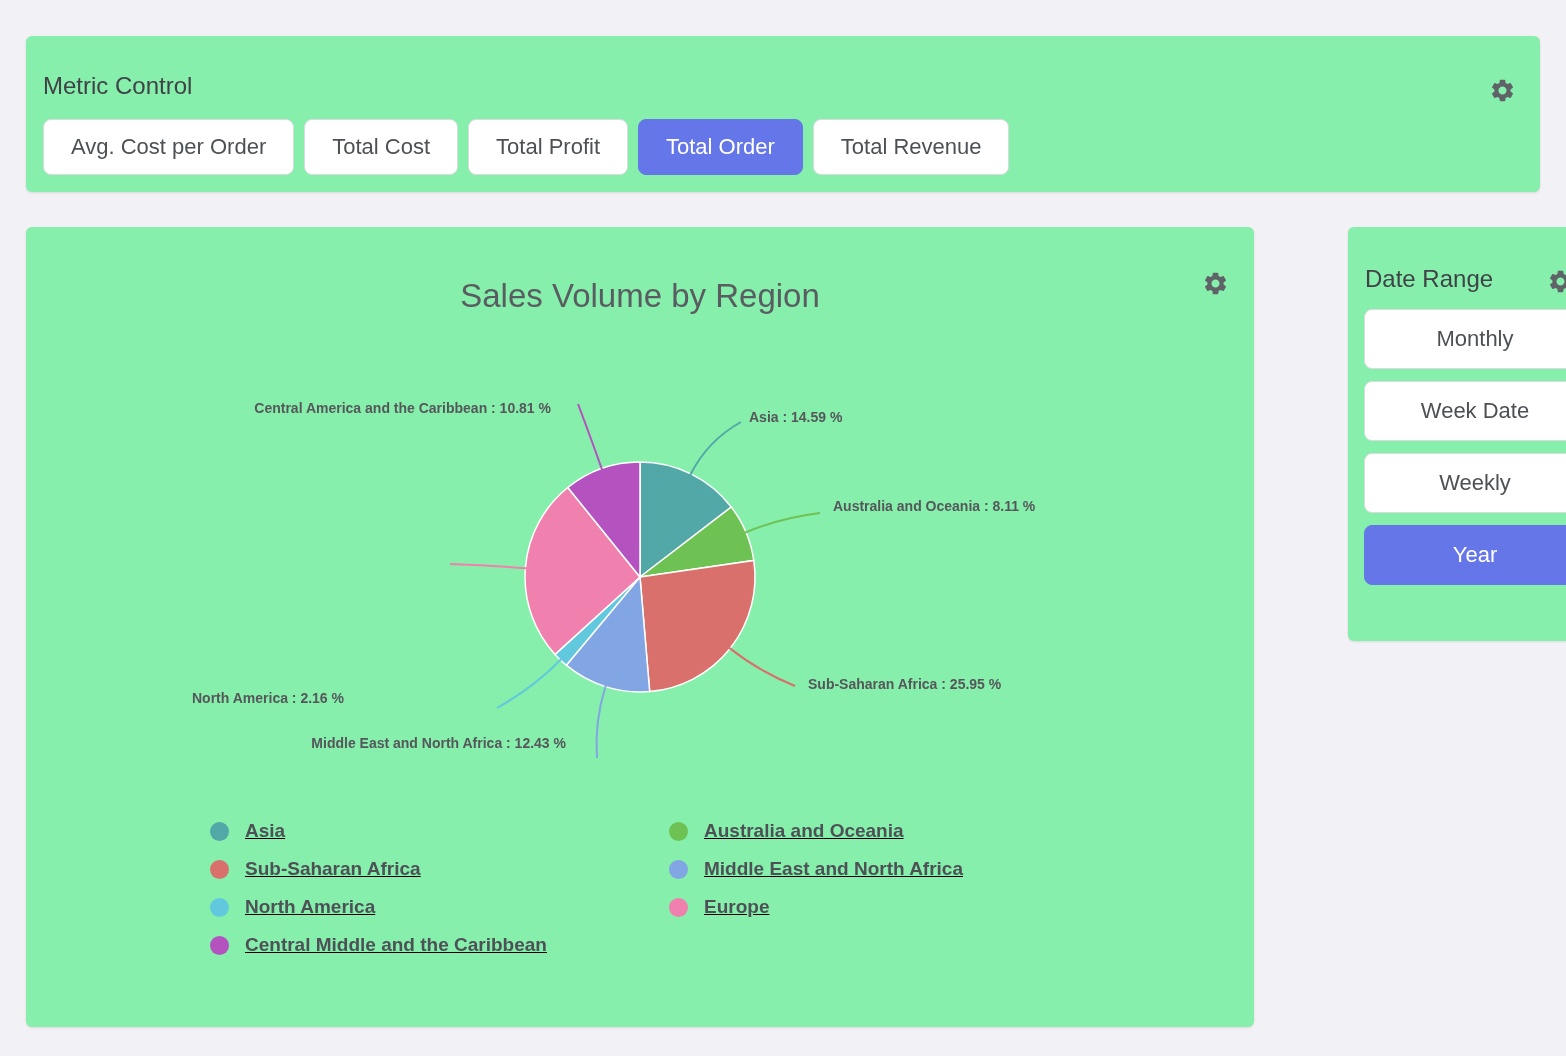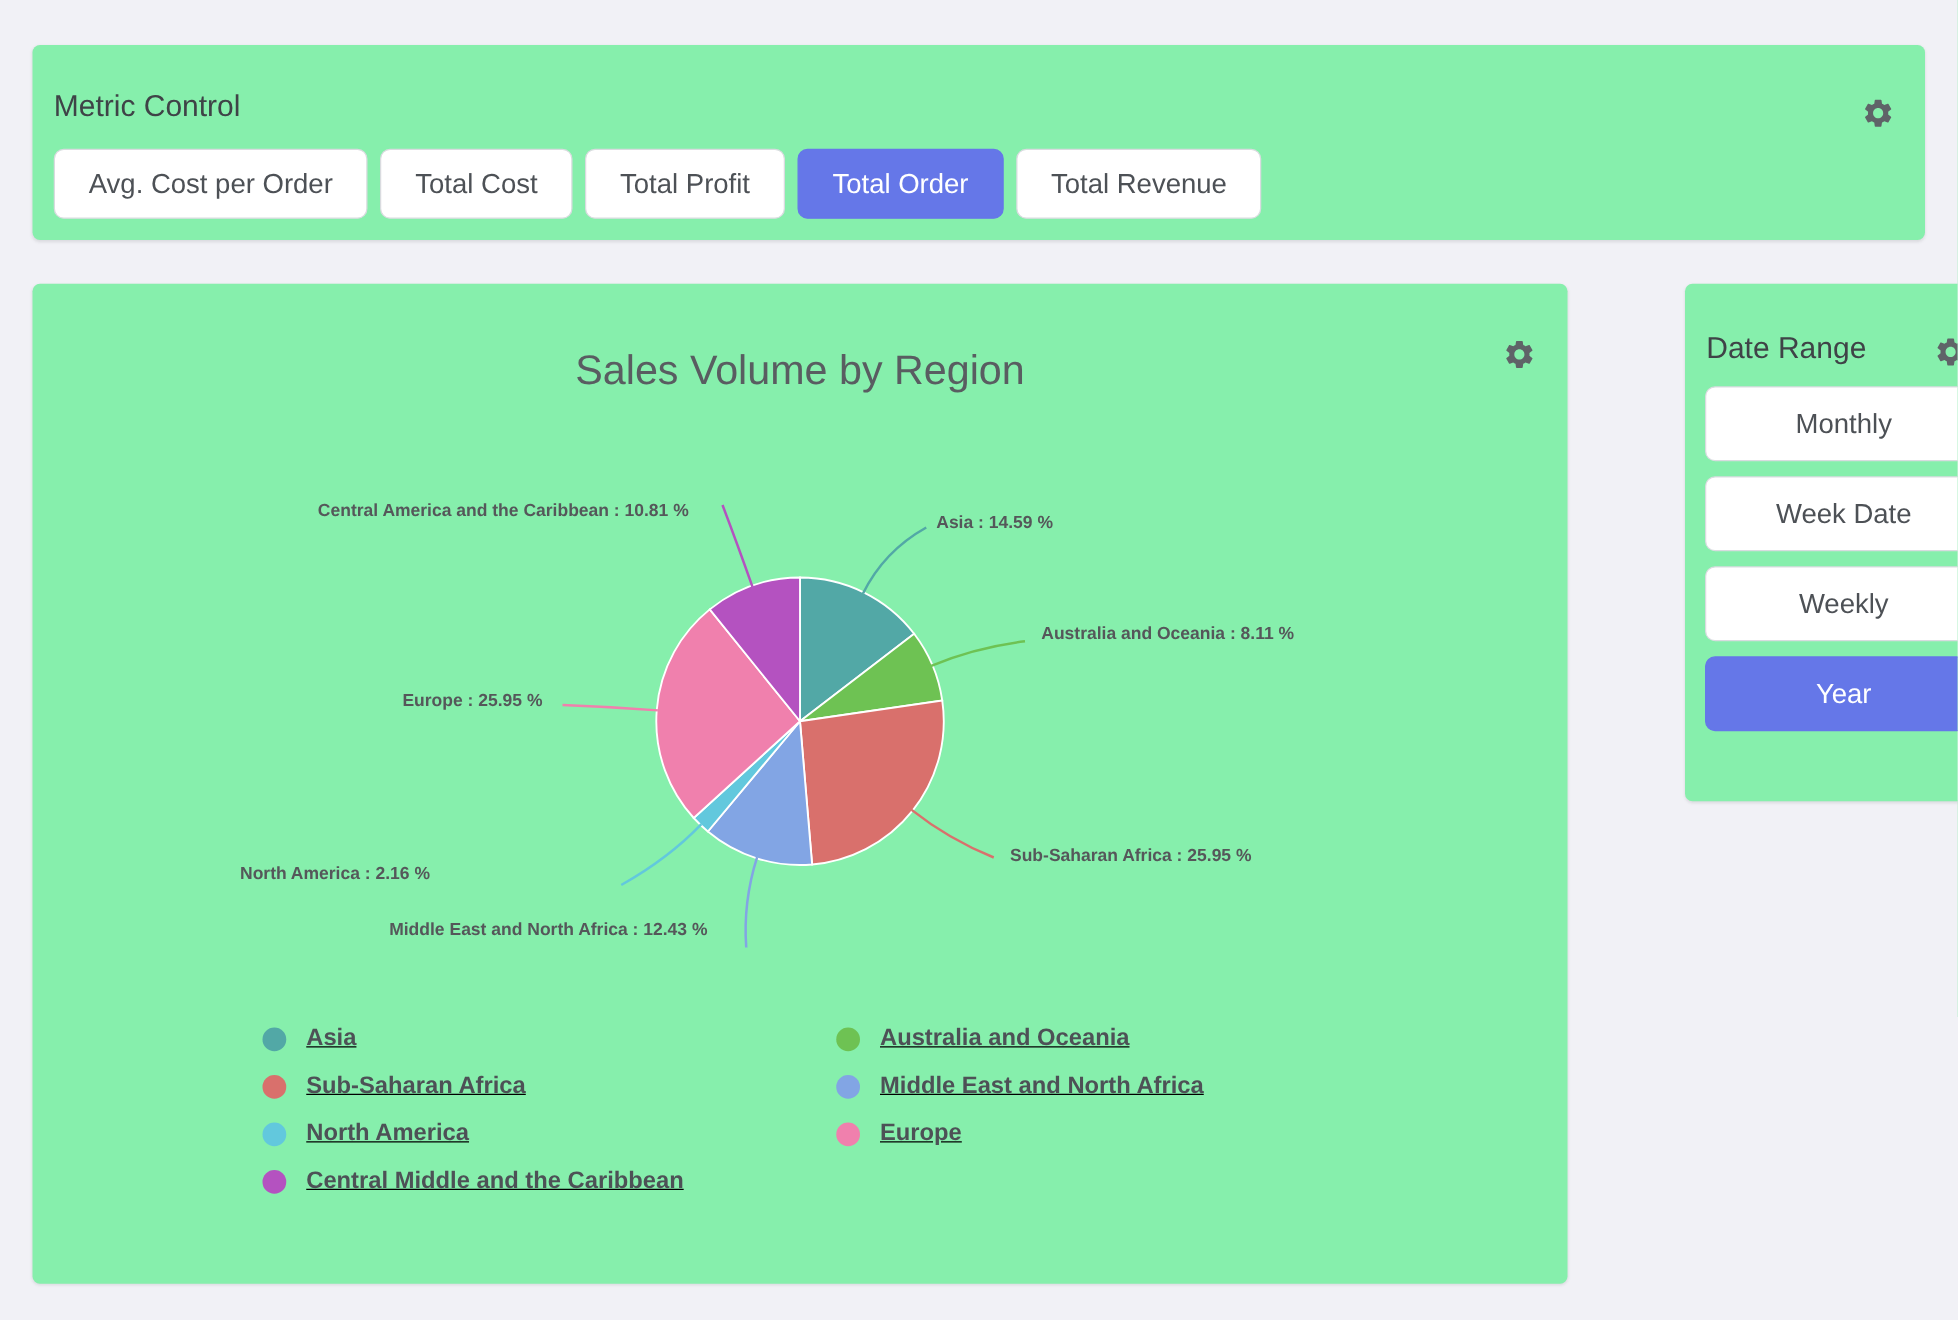--- a/index.html
+++ b/index.html
@@ -143,21 +143,20 @@
       <path d="M 500.3 341.3 Q 462.6 338.4 424 337" fill="none" stroke="#f080ad" stroke-width="2"></path>
       <path d="M 614 350 L 541.8 260.5 A 115 115 0 0 1 614.0 235.0 Z" fill="#b452c0" stroke="#ffffff" stroke-width="1.5"></path>
       <path d="M 576.0 242.5 Q 563.4 206.9 552 177" fill="none" stroke="#b452c0" stroke-width="2"></path>
     </svg>
 
   <div class="callout co-asia">Asia : 14.59 %</div>
   <div class="callout co-aus">Australia and Oceania : 8.11 %</div>
   <div class="callout co-ssa">Sub-Saharan Africa : 25.95 %</div>
   <div class="callout co-mena">Middle East and North Africa : 12.43 %</div>
   <div class="callout co-na">North America : 2.16 %</div>
-  <div class="callout co-eur">Europe : 25.95 %</div>
   <div class="callout co-cac">Central America and the Caribbean : 10.81 %</div>
 
   <div class="legend" id="legend">
       <div class="legend-item">
         <span class="legend-dot" style="background: rgb(82, 168, 166);"></span>
         <span>Asia</span>
       </div>
       <div class="legend-item">
         <span class="legend-dot" style="background: rgb(110, 194, 83);"></span>
         <span>Australia and Oceania</span>

